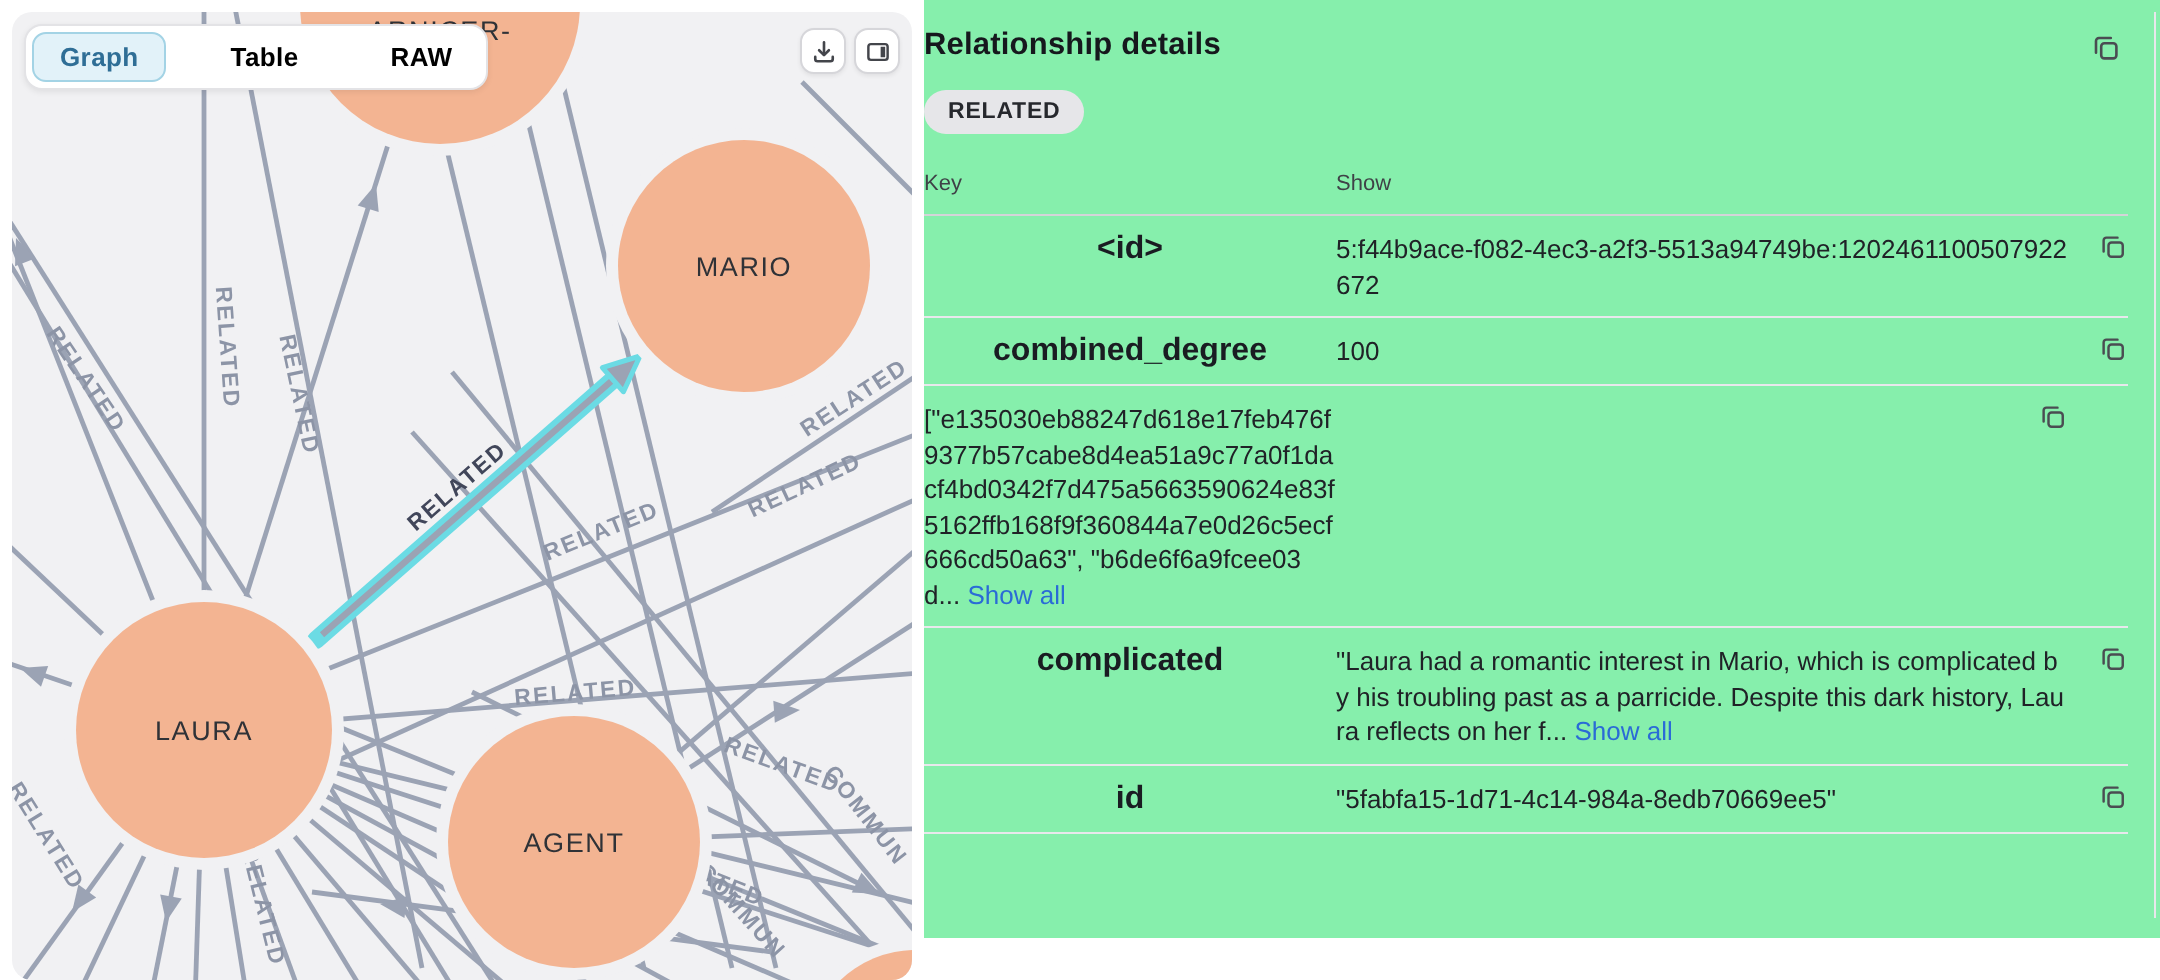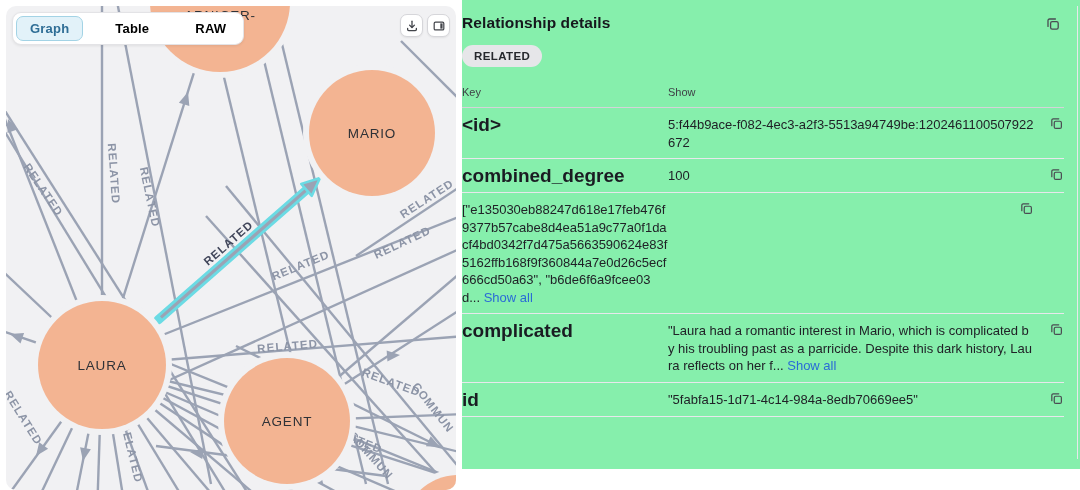--- a/index.html
+++ b/index.html
@@ -30,21 +30,21 @@
   .panel-title{font-size:15.5px;font-weight:700;color:#16181d;margin:0;letter-spacing:.1px;}
   .copy-btn{position:absolute;top:11px;right:14px;width:26px;height:26px;border:none;background:none;
     padding:0;cursor:pointer;display:flex;align-items:center;justify-content:center;border-radius:6px;}
   .badge{display:inline-block;margin-top:13px;background:#e6e6e9;border-radius:13px;padding:5px 12px;
     font-size:11.5px;font-weight:700;color:#26282d;letter-spacing:.4px;}
   .ptable{margin-top:14px;padding-right:16px;}
   .thead{display:grid;grid-template-columns:206px 1fr 30px;font-size:11px;color:#3f4147;
     padding:5px 0 9px 0;border-bottom:1px solid #d4d4d8;}
   .trow{display:grid;grid-template-columns:206px 1fr 30px;padding:8px 0 7px 0;
     border-bottom:1px solid #e8e8ec;align-items:start;}
-  .tkey{font-size:19px;font-weight:700;color:#1a1c22;line-height:17px;}
+  .tkey{font-size:16px;font-weight:700;color:#1a1c22;line-height:17px;text-align:center;}
   .tval{font-size:13px;color:#202227;line-height:17.5px;word-break:break-all;}
   .show-all{color:#2a6bd6;cursor:pointer;white-space:nowrap;}
   .row-copy{justify-self:end;background:none;border:none;padding:0;cursor:pointer;margin-top:0;}
 
   svg text{user-select:none;}
 </style>
 </head>
 <body>
 
 <div class="stage">

